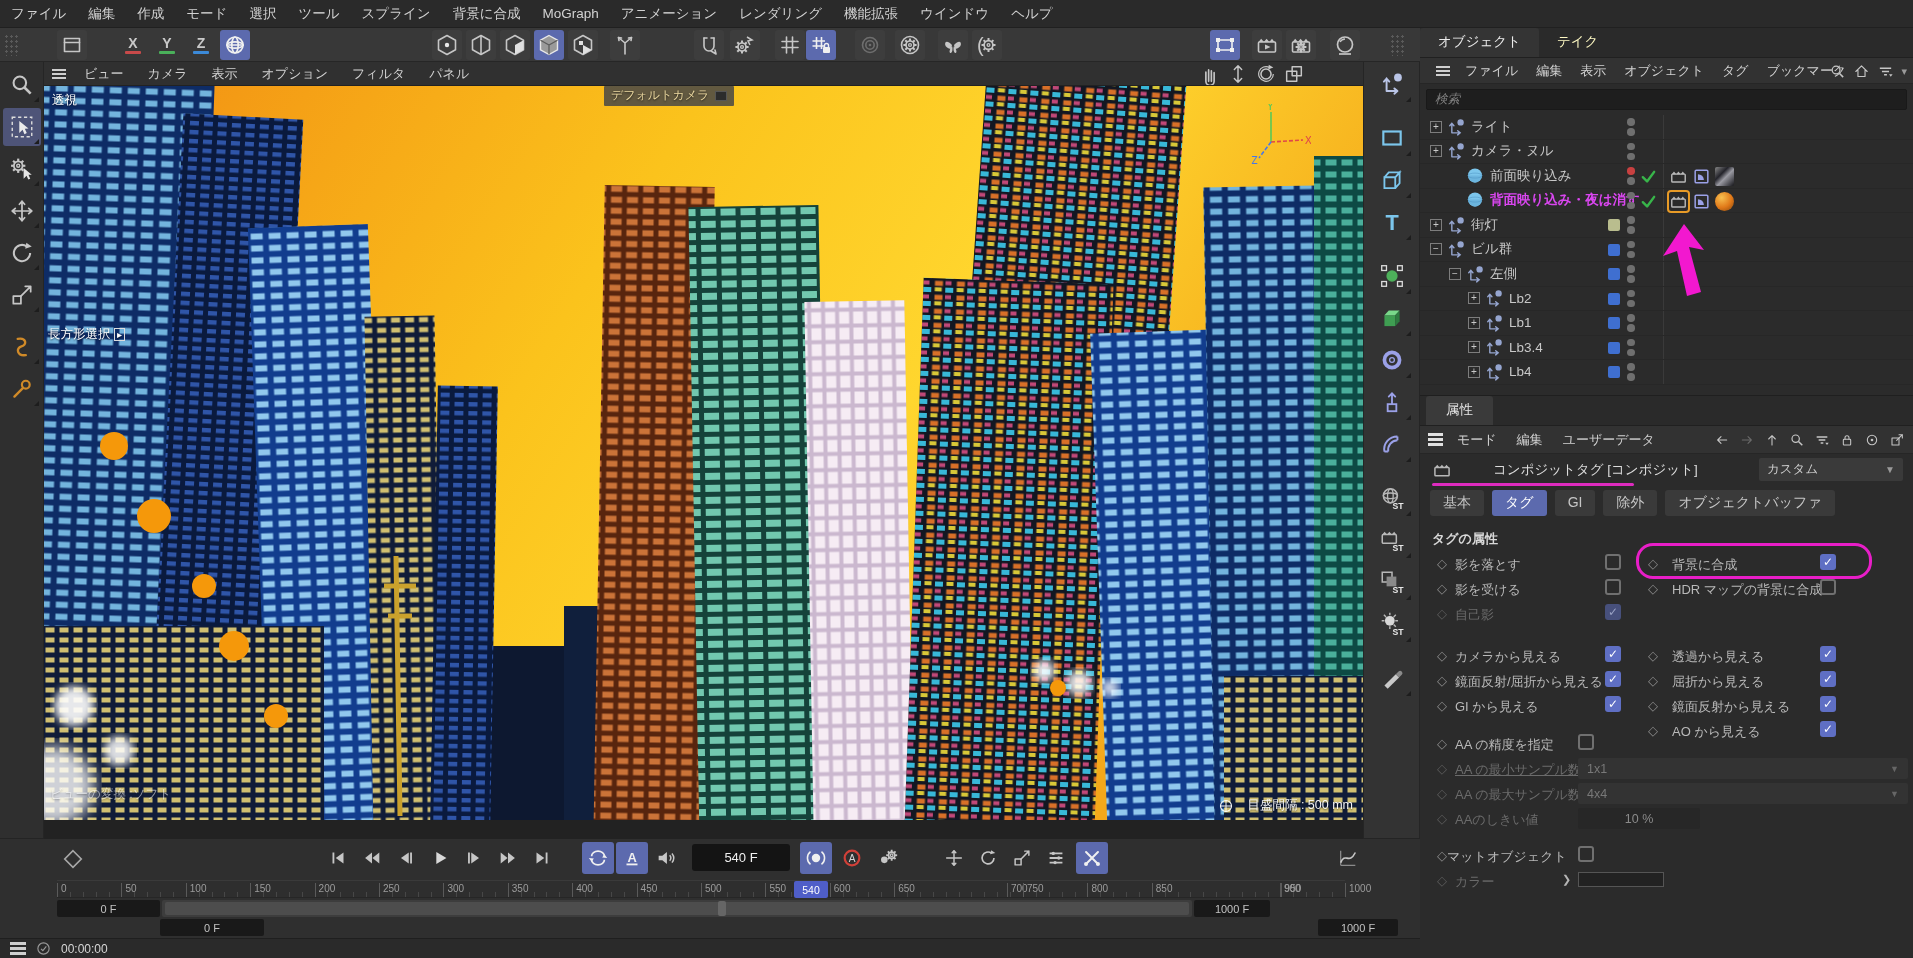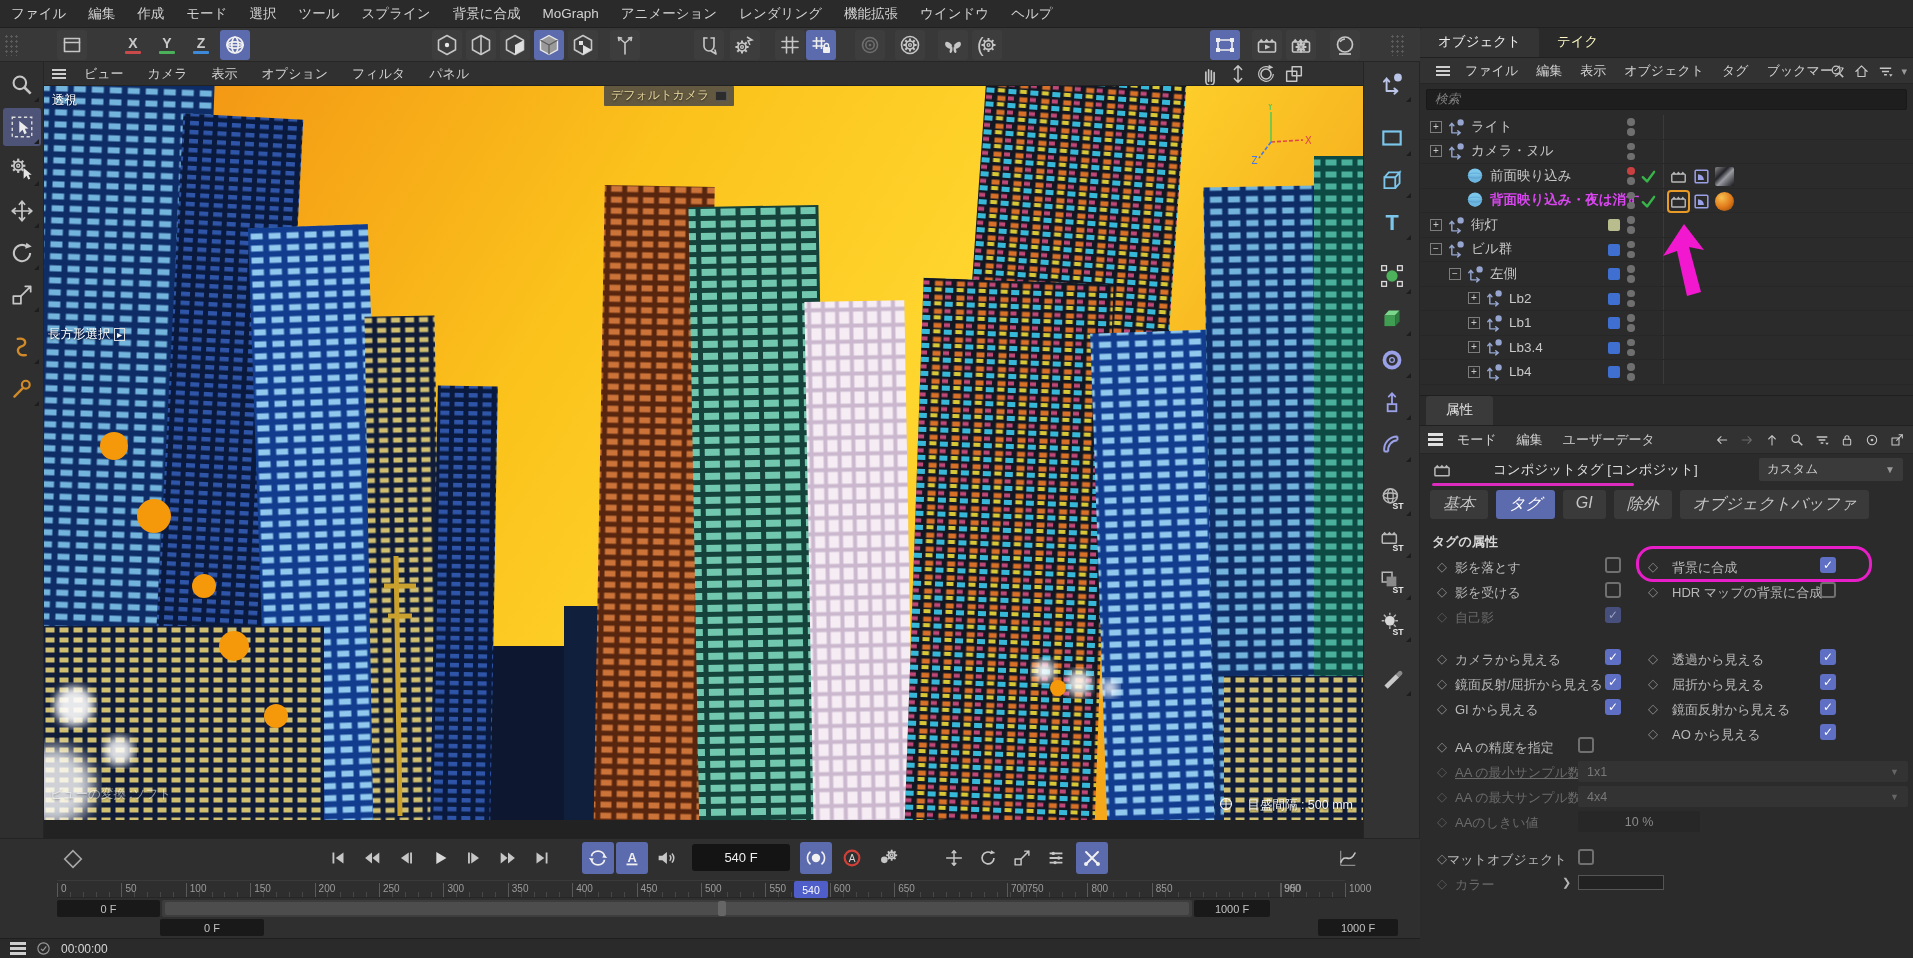--- a/index.html
+++ b/index.html
@@ -35,21 +35,21 @@
   #viewport { left:44px; top:62px; width:1319px; height:776px; background:#262626; }
   #vp-menubar { position:absolute; left:0; top:0; width:100%; height:24px; background:#303030; display:flex; align-items:center; border-bottom:1px solid #222; }
   #vp-menubar .menu-item { font-size:13px; height:24px; padding:0 12px; }
   #vp-controls { position:absolute; right:58px; top:0; height:24px; display:flex; align-items:center; gap:6px; }
   #vp-controls .vpc { width:22px; height:20px; display:flex; align-items:center; justify-content:center; }
   #vp-canvas { position:absolute; left:0; top:24px; width:1319px; height:734px; overflow:hidden; }
   #vp-bottomstrip { position:absolute; left:0; bottom:0; width:100%; height:18px; background:#222; }
   .vp-overlay { position:absolute; color:#fff; font-size:12.5px; text-shadow:0 1px 2px rgba(0,0,0,.65); }
   #camera-label { background:rgba(70,70,70,.85); color:#ecd9a0; padding:1px 7px 2px 7px; font-size:12px; border-radius:1px; display:flex; gap:6px; align-items:center; }
   #camera-label .cam-ic { width:12px; height:10px; background:#2c2c2c; border:1px solid #555; }
-  #grid-label { display:flex; gap:14px; opacity:.95; }
+  #grid-label { display:flex; align-items:center; gap:14px; opacity:.95; }
   #transform-label { opacity:.55; }
   #axis-gizmo { position:absolute; right:52px; top:18px; }
   #axis-gizmo text { font-size:11px; font-family:"DejaVu Sans Mono",monospace; }
 
   
   #right-palette { left:1363px; top:62px; width:57px; height:776px; background:#333; border-left:1px solid #252525; border-right:1px solid #252525; }
   #right-palette .pal-btn { width:42px; height:40px; margin:2px auto; }
   .pal-gap { height:10px; }
 
   
@@ -89,21 +89,21 @@
   #attr-menubar .menu-item { font-size:13px; padding:0 10px; }
   #attr-nav { position:absolute; right:8px; display:flex; gap:9px; align-items:center; }
   #attr-nav svg { width:16px; height:16px; }
   #attr-title-row { height:32px; display:flex; align-items:center; padding-left:12px; position:relative;gap:33px; }
   #attr-title-row .ttl-icon svg { width:20px; height:20px; }
   #attr-title { font-size:13.5px; color:#dcdcdc; margin-left:8px; }
   #attr-underline { position:absolute; left:12px; top:29px; width:202px; height:3px; background:#de2bbf; border-radius:2px; }
   #attr-preset { position:absolute; right:10px; top:4px; width:144px; height:23px; background:#3a3a3a; border-radius:2px; font-size:12.5px; color:#cfcfcf; display:flex; align-items:center; padding:0 8px; justify-content:space-between; }
   #attr-preset .caret { color:#9a9a9a; font-size:10px; }
   #attr-tabs { display:flex; gap:8px; padding:4px 0 6px 10px; }
-  .a-tab { background:#3a3a3a; border-radius:3px; padding:4px 13px; font-size:16px; color:#c6c6c6;font-style:italic; }
+  .a-tab { background:#3a3a3a; border-radius:3px; padding:4px 13px; font-size:14px; color:#c6c6c6; }
   .a-tab.active { background:#5c6aae; color:#fff; }
   #attr-section { padding:8px 0 4px 12px; font-size:13px; font-weight:bold; color:#d8d8d8; }
   #attr-grid { position:relative; height:172px; }
   .chk-row { position:absolute; height:25px; width:100%; }
   .diamond { position:absolute; top:4px; font-size:13px; color:#8d8d8d; }
   .diamond.dis { color:#5c5c5c; }
   .chk-label { position:absolute; top:4px; font-size:13px; color:#b9b9b9; white-space:nowrap; }
   .chk-label.dis { color:#6b6b6b; }
   .checkbox { position:absolute; top:2px; width:16px; height:16px; border-radius:3px; border:2px solid #707070; }
   .checkbox.on { border:none; background:#5f6fc4; color:#fff; font-size:12px; text-align:center; line-height:16px; }

